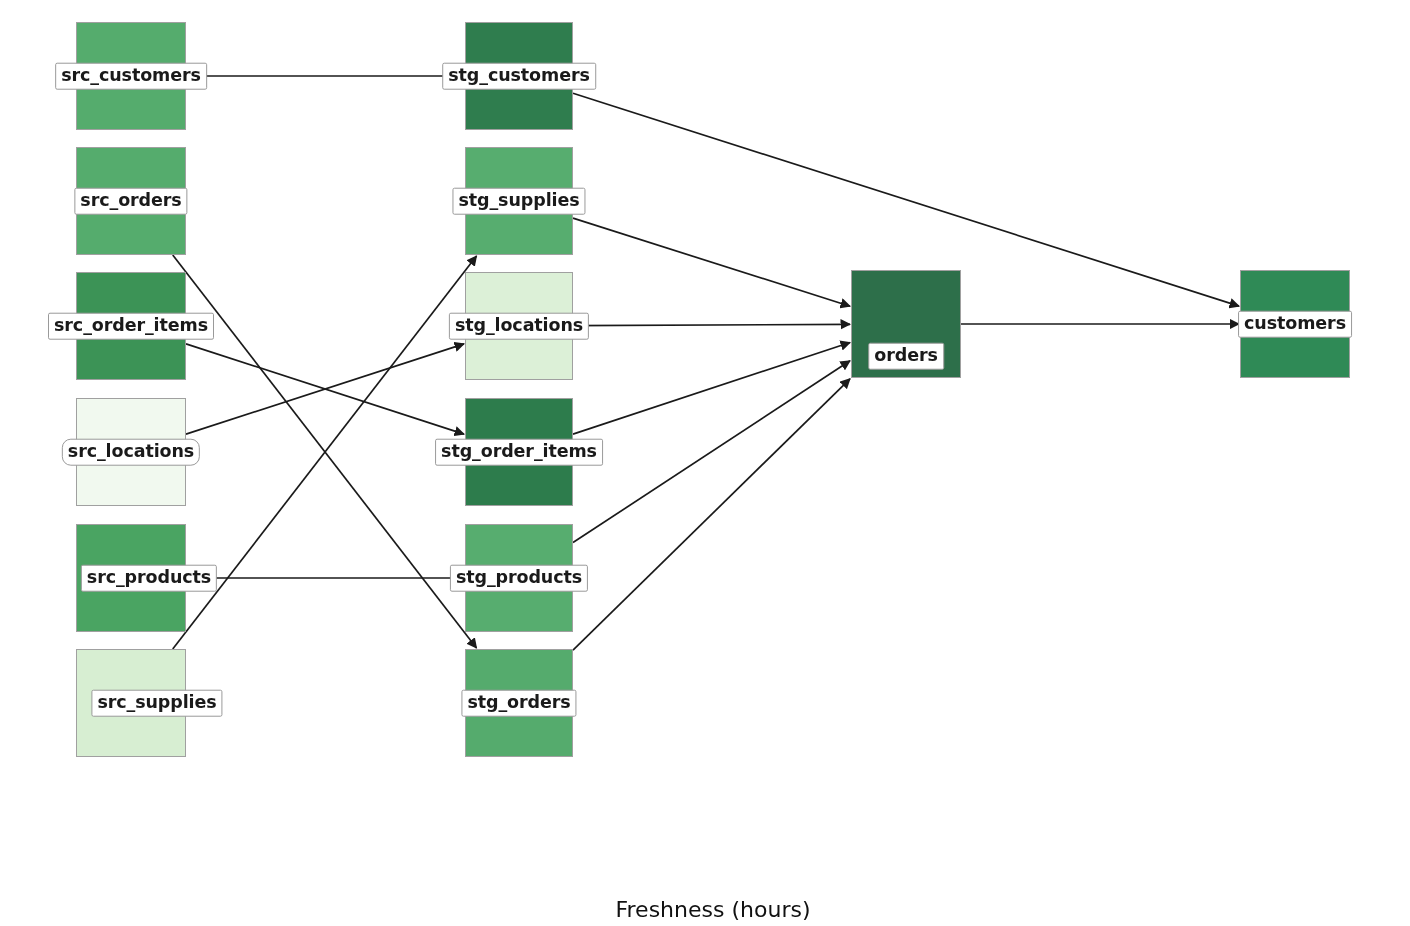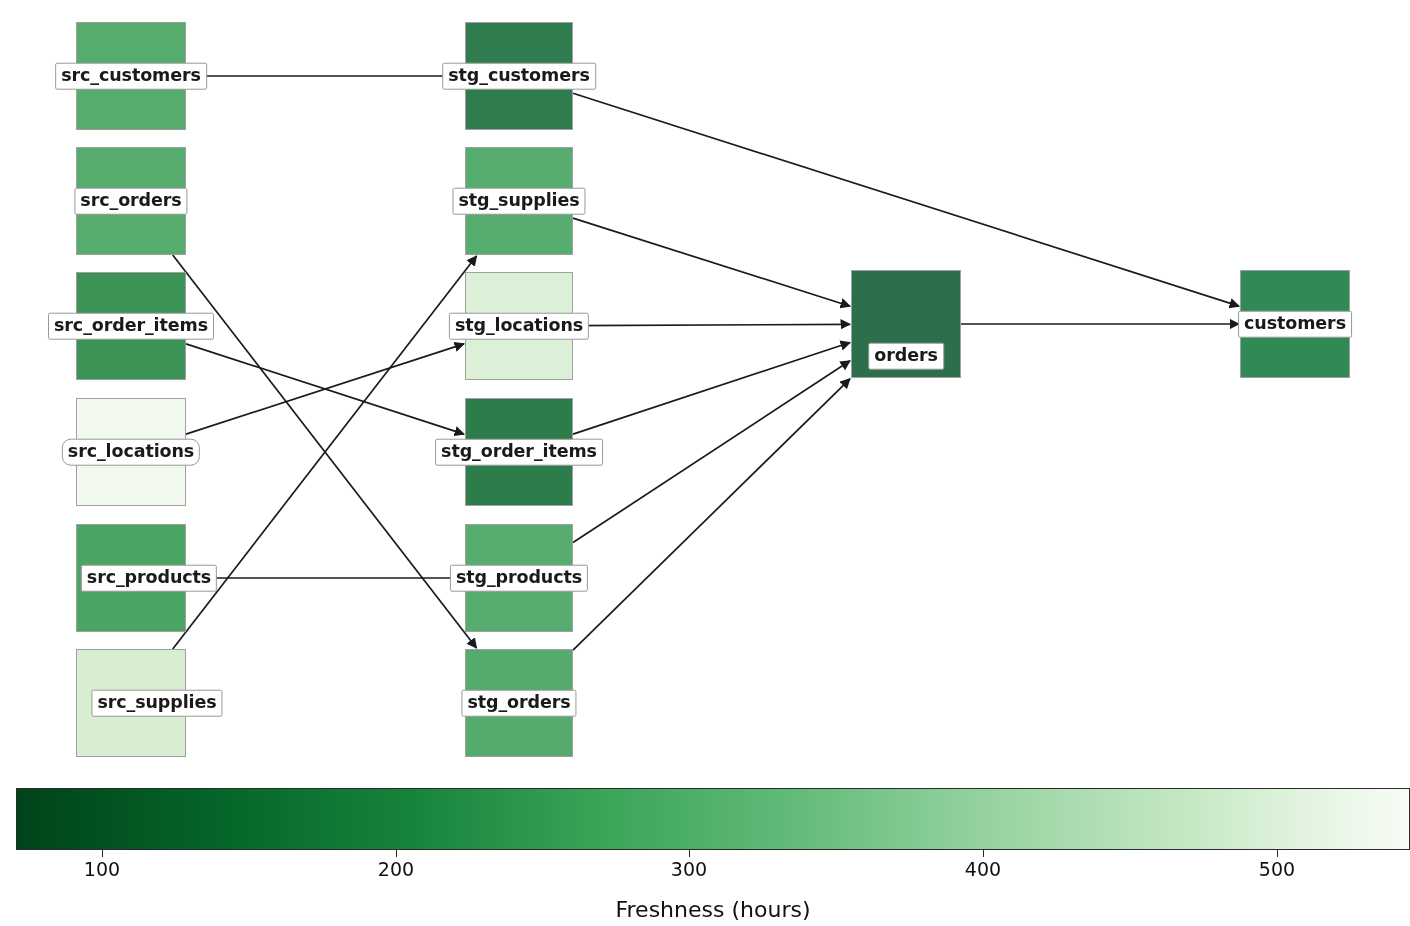--- a/index.html
+++ b/index.html
@@ -133,30 +133,15 @@
       <div class="node" style="left: 457px; top: 524px; width: 108px; height: 108px; background: rgb(87, 173, 111);"></div>
       <div class="node-label" style="left: 511px; top: 578px;">stg_products</div>
       <div class="node" style="left: 457px; top: 649px; width: 108px; height: 108px; background: rgb(85, 171, 109);"></div>
       <div class="node-label" style="left: 511px; top: 703px;">stg_orders</div>
       <div class="node" style="left: 843px; top: 270px; width: 110px; height: 108px; background: rgb(45, 111, 74);"></div>
       <div class="node-label" style="left: 898px; top: 324px; margin-top: 32px;">orders</div>
       <div class="node" style="left: 1232px; top: 270px; width: 110px; height: 108px; background: rgb(47, 138, 86);"></div>
       <div class="node-label" style="left: 1287px; top: 324px;">customers</div>
     </div>
 
-  <div id="cbar-wrap">
-    <div id="cbar"></div>
-    <div id="cbar-ticks">
-        <div class="ctick" style="left: 86px;"></div>
-        <div class="ctlabel" style="left: 86px;">100</div>
-        <div class="ctick" style="left: 380px;"></div>
-        <div class="ctlabel" style="left: 380px;">200</div>
-        <div class="ctick" style="left: 673px;"></div>
-        <div class="ctlabel" style="left: 673px;">300</div>
-        <div class="ctick" style="left: 967px;"></div>
-        <div class="ctlabel" style="left: 967px;">400</div>
-        <div class="ctick" style="left: 1261px;"></div>
-        <div class="ctlabel" style="left: 1261px;">500</div>
-      </div>
-  </div>
   <div id="cbar-title">Freshness (hours)</div>
 
 </div>
 
 </body></html>

